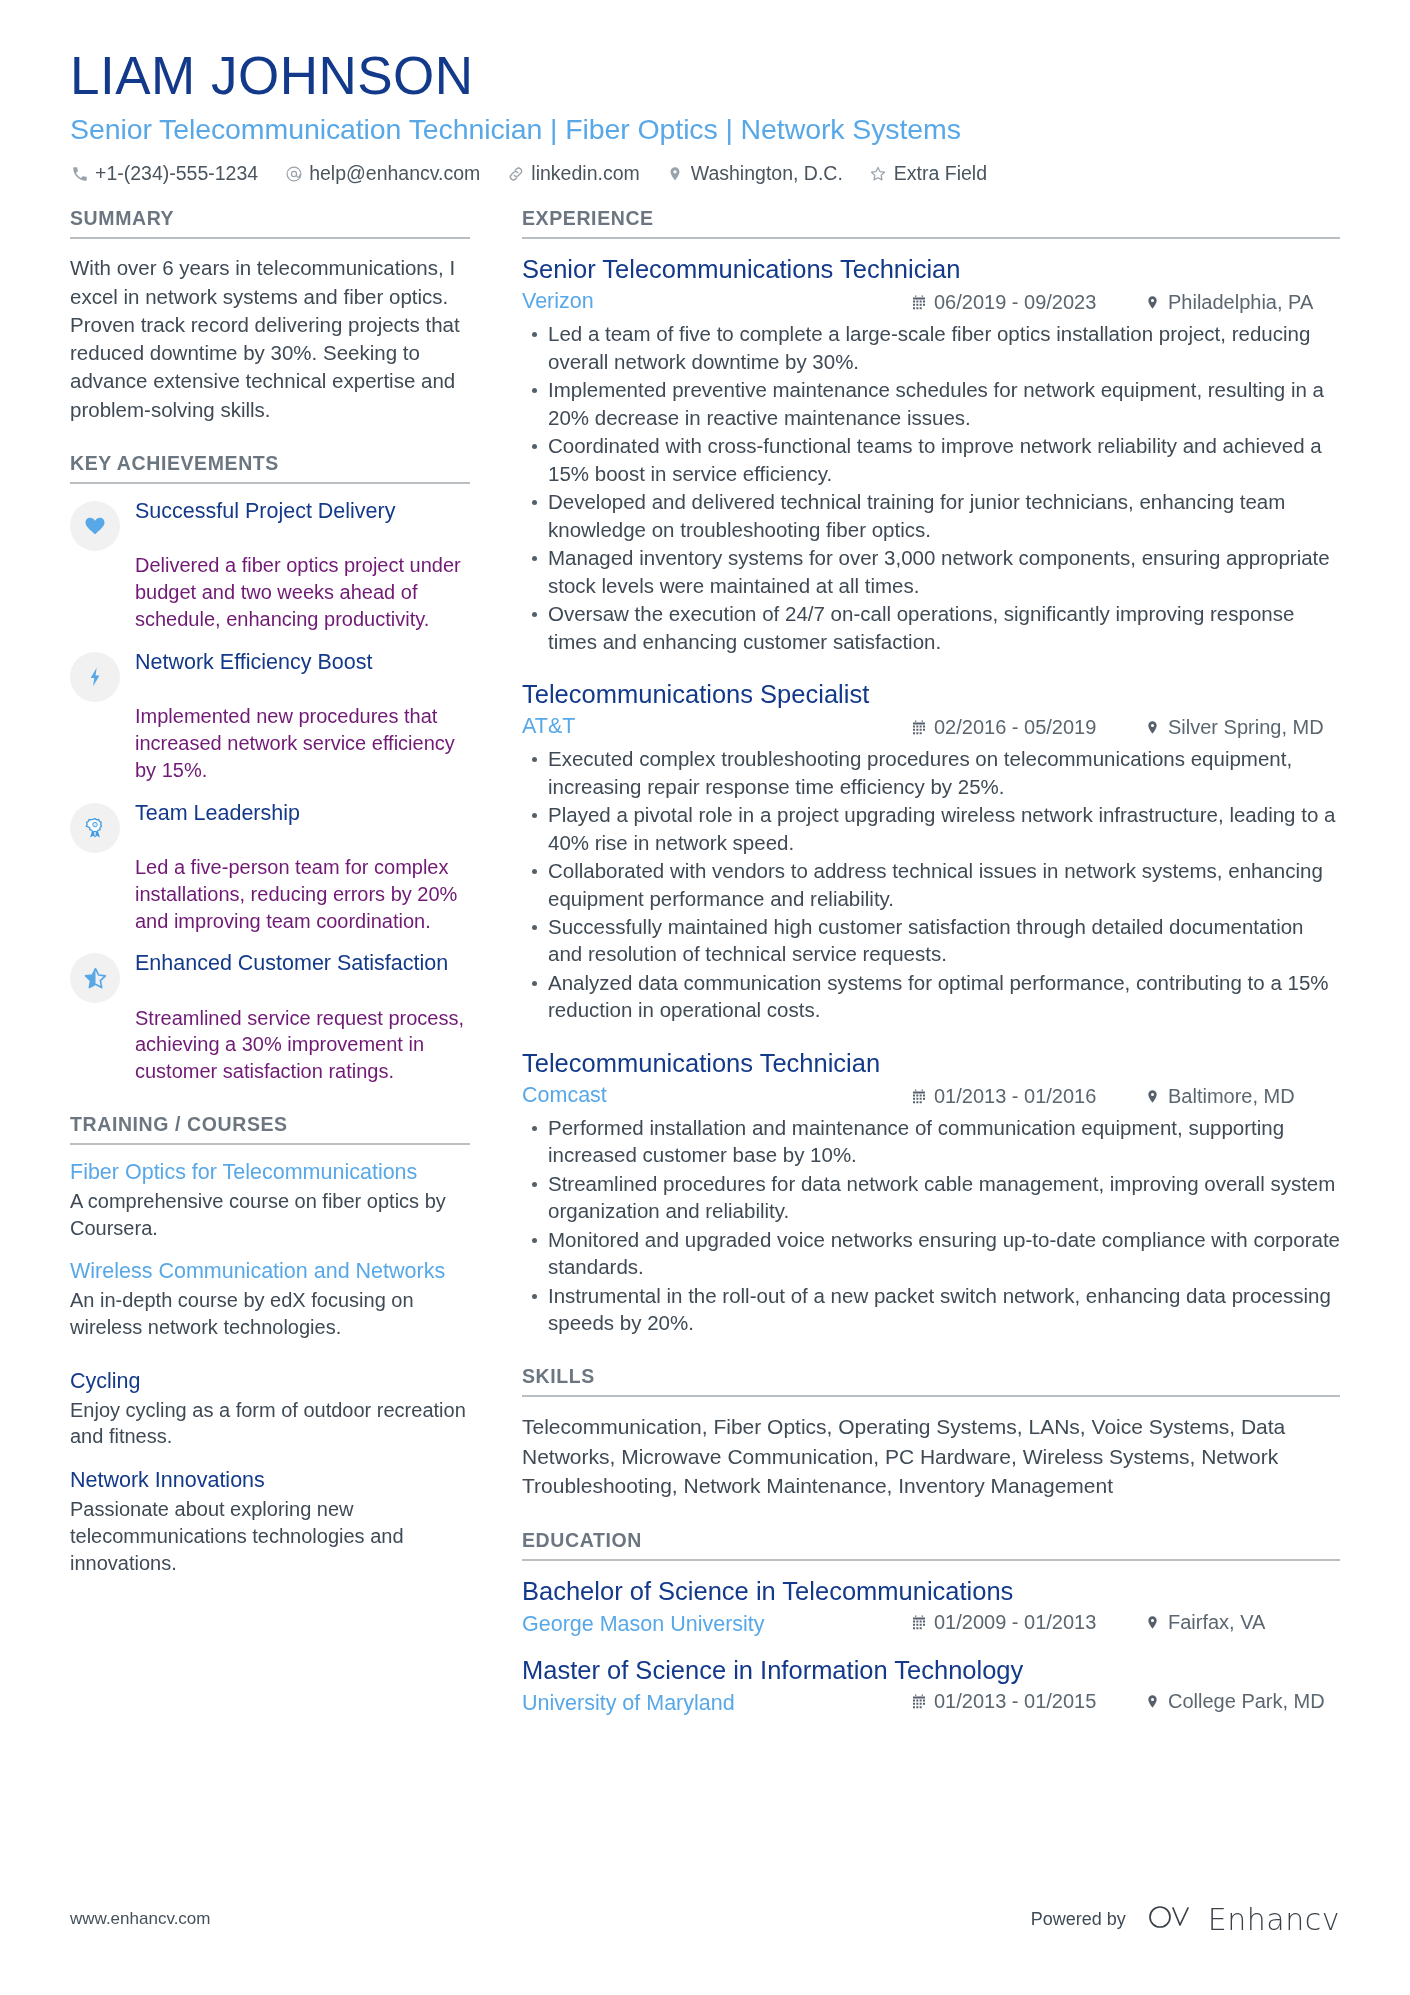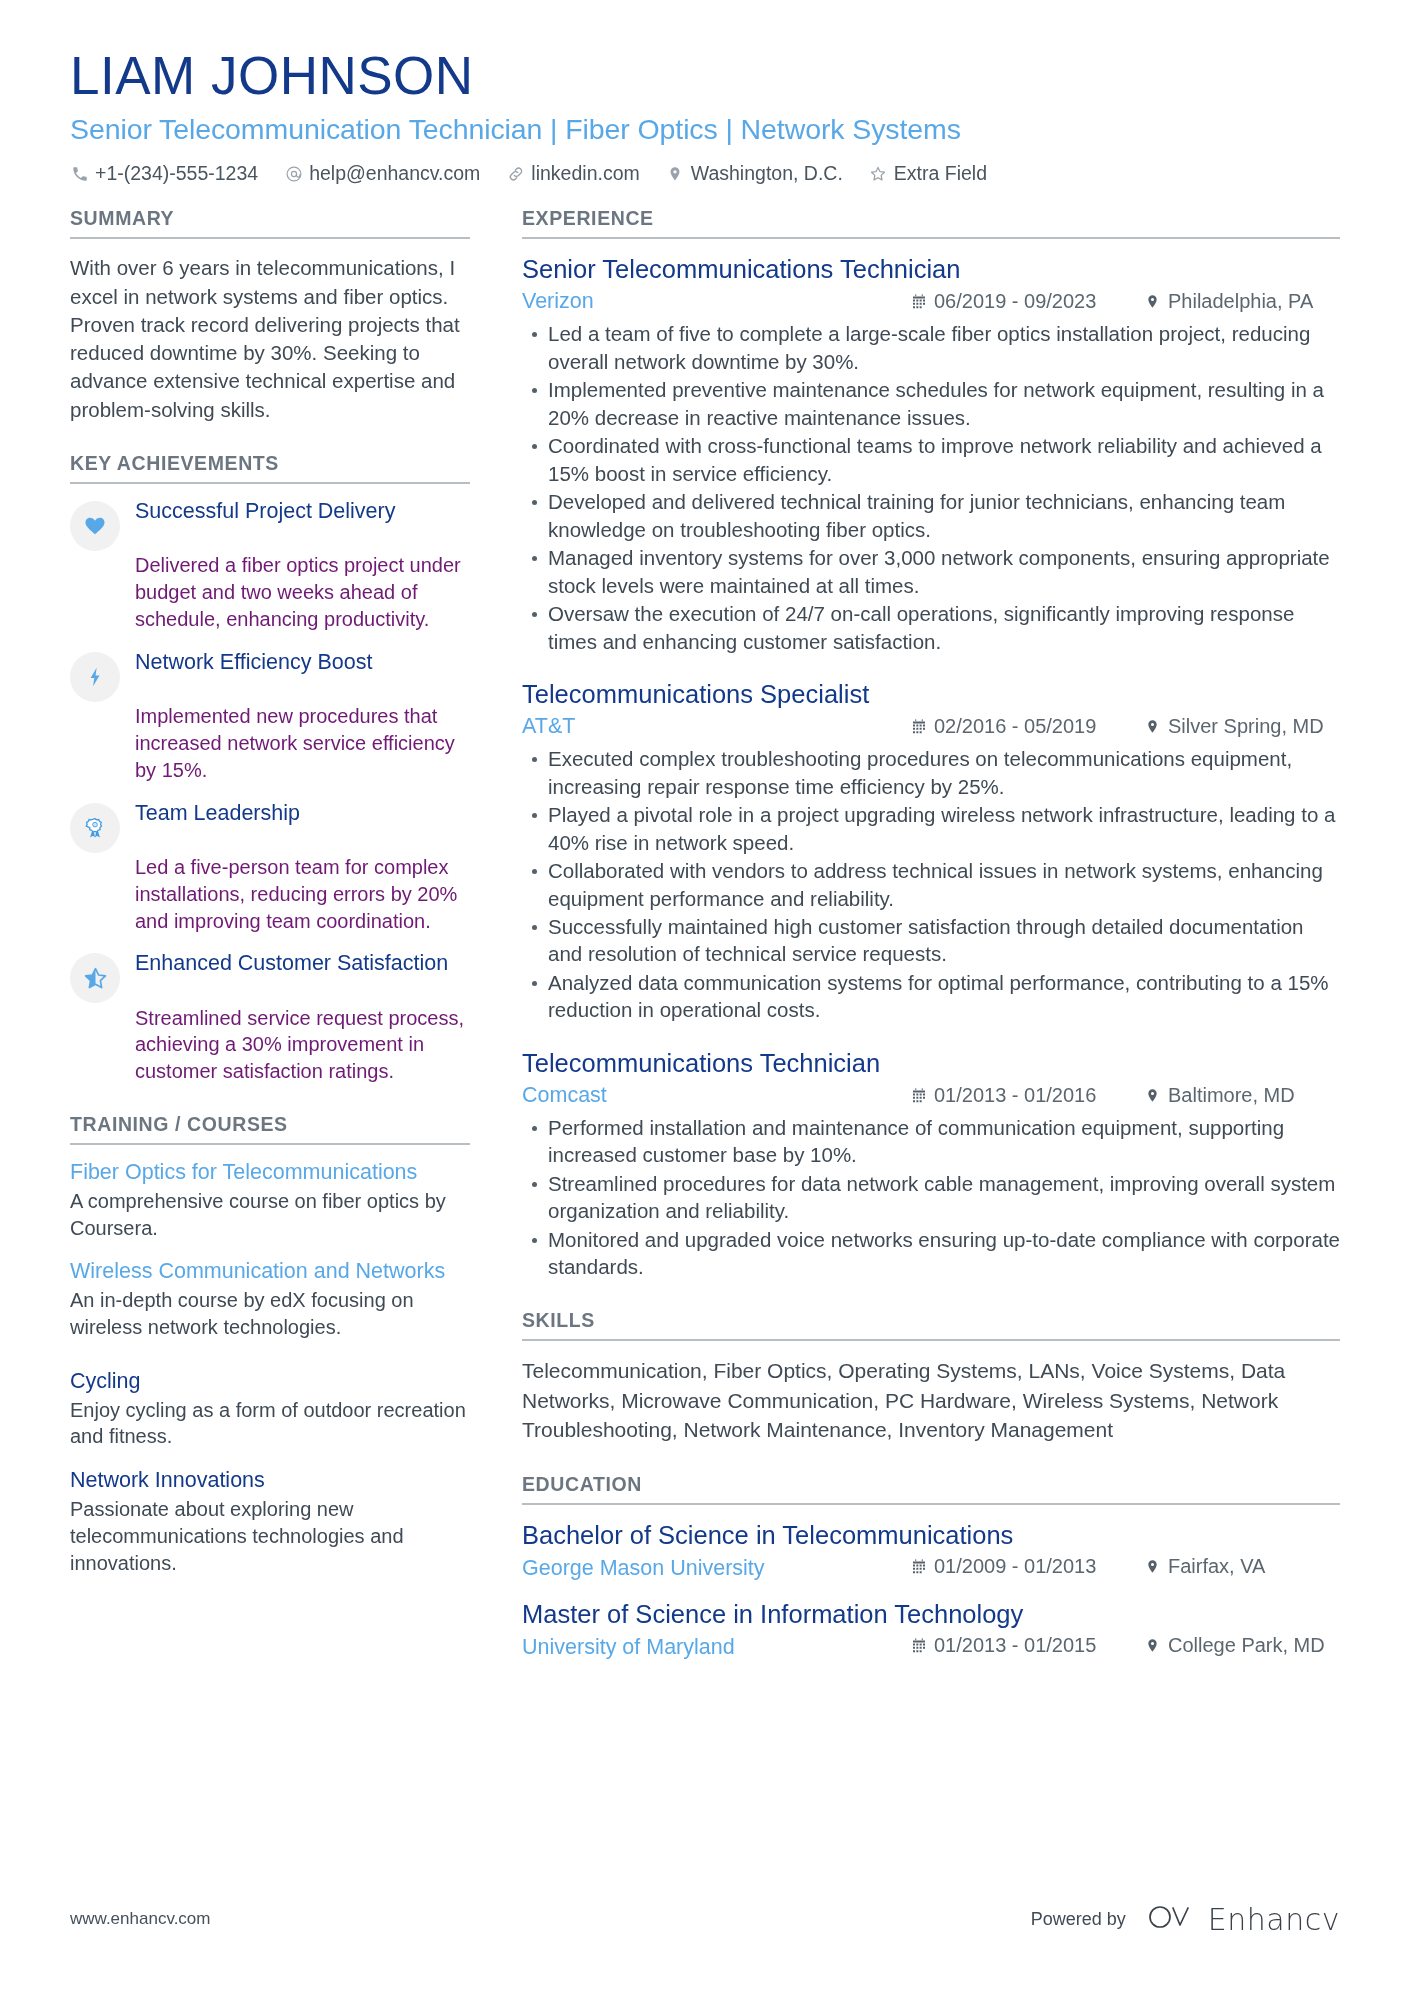--- a/index.html
+++ b/index.html
@@ -165,21 +165,21 @@
   .job { margin-bottom: 24px; }
   .job:last-child { margin-bottom: 0; }
   .job-role {
     font-size: 25.5px;
     color: #13398a;
     line-height: 1.22;
     margin-bottom: 4px;
   }
   .job-meta {
     display: flex;
-    align-items: center;
+    align-items: flex-end;
     margin-bottom: 6px;
   }
   .job-company {
     font-size: 21.5px;
     color: #58a8e8;
     flex: 1;
     min-width: 0;
   }
   .meta-chip {
     display: inline-flex;
@@ -536,20 +536,21 @@
                   <path d="M12 2C8.3 2 5.3 5 5.3 8.7c0 5 6.7 13 6.7 13s6.7-8 6.7-13C18.7 5 15.7 2 12 2zm0 9.2a2.5 2.5 0 1 1 0-5 2.5 2.5 0 0 1 0 5z"></path>
                 </svg>
               </span>
               <span>Baltimore, MD</span>
             </div>
           </div>
           <ul class="bullets">
             <li>Performed installation and maintenance of communication equipment, supporting increased customer base by 10%.</li>
             <li>Streamlined procedures for data network cable management, improving overall system organization and reliability.</li>
             <li>Monitored and upgraded voice networks ensuring up-to-date compliance with corporate standards.</li>
+            <li>Instrumental in the roll-out of a new packet switch network, enhancing data processing speeds by 20%.</li>
           </ul>
         </div>
       </div>
 
       <div class="sec">
         <div class="sec-title">SKILLS</div>
         <div class="skills-text">Telecommunication, Fiber Optics, Operating Systems, LANs, Voice Systems, Data Networks, Microwave Communication, PC Hardware, Wireless Systems, Network Troubleshooting, Network Maintenance, Inventory Management</div>
       </div>
 
       <div class="sec">

